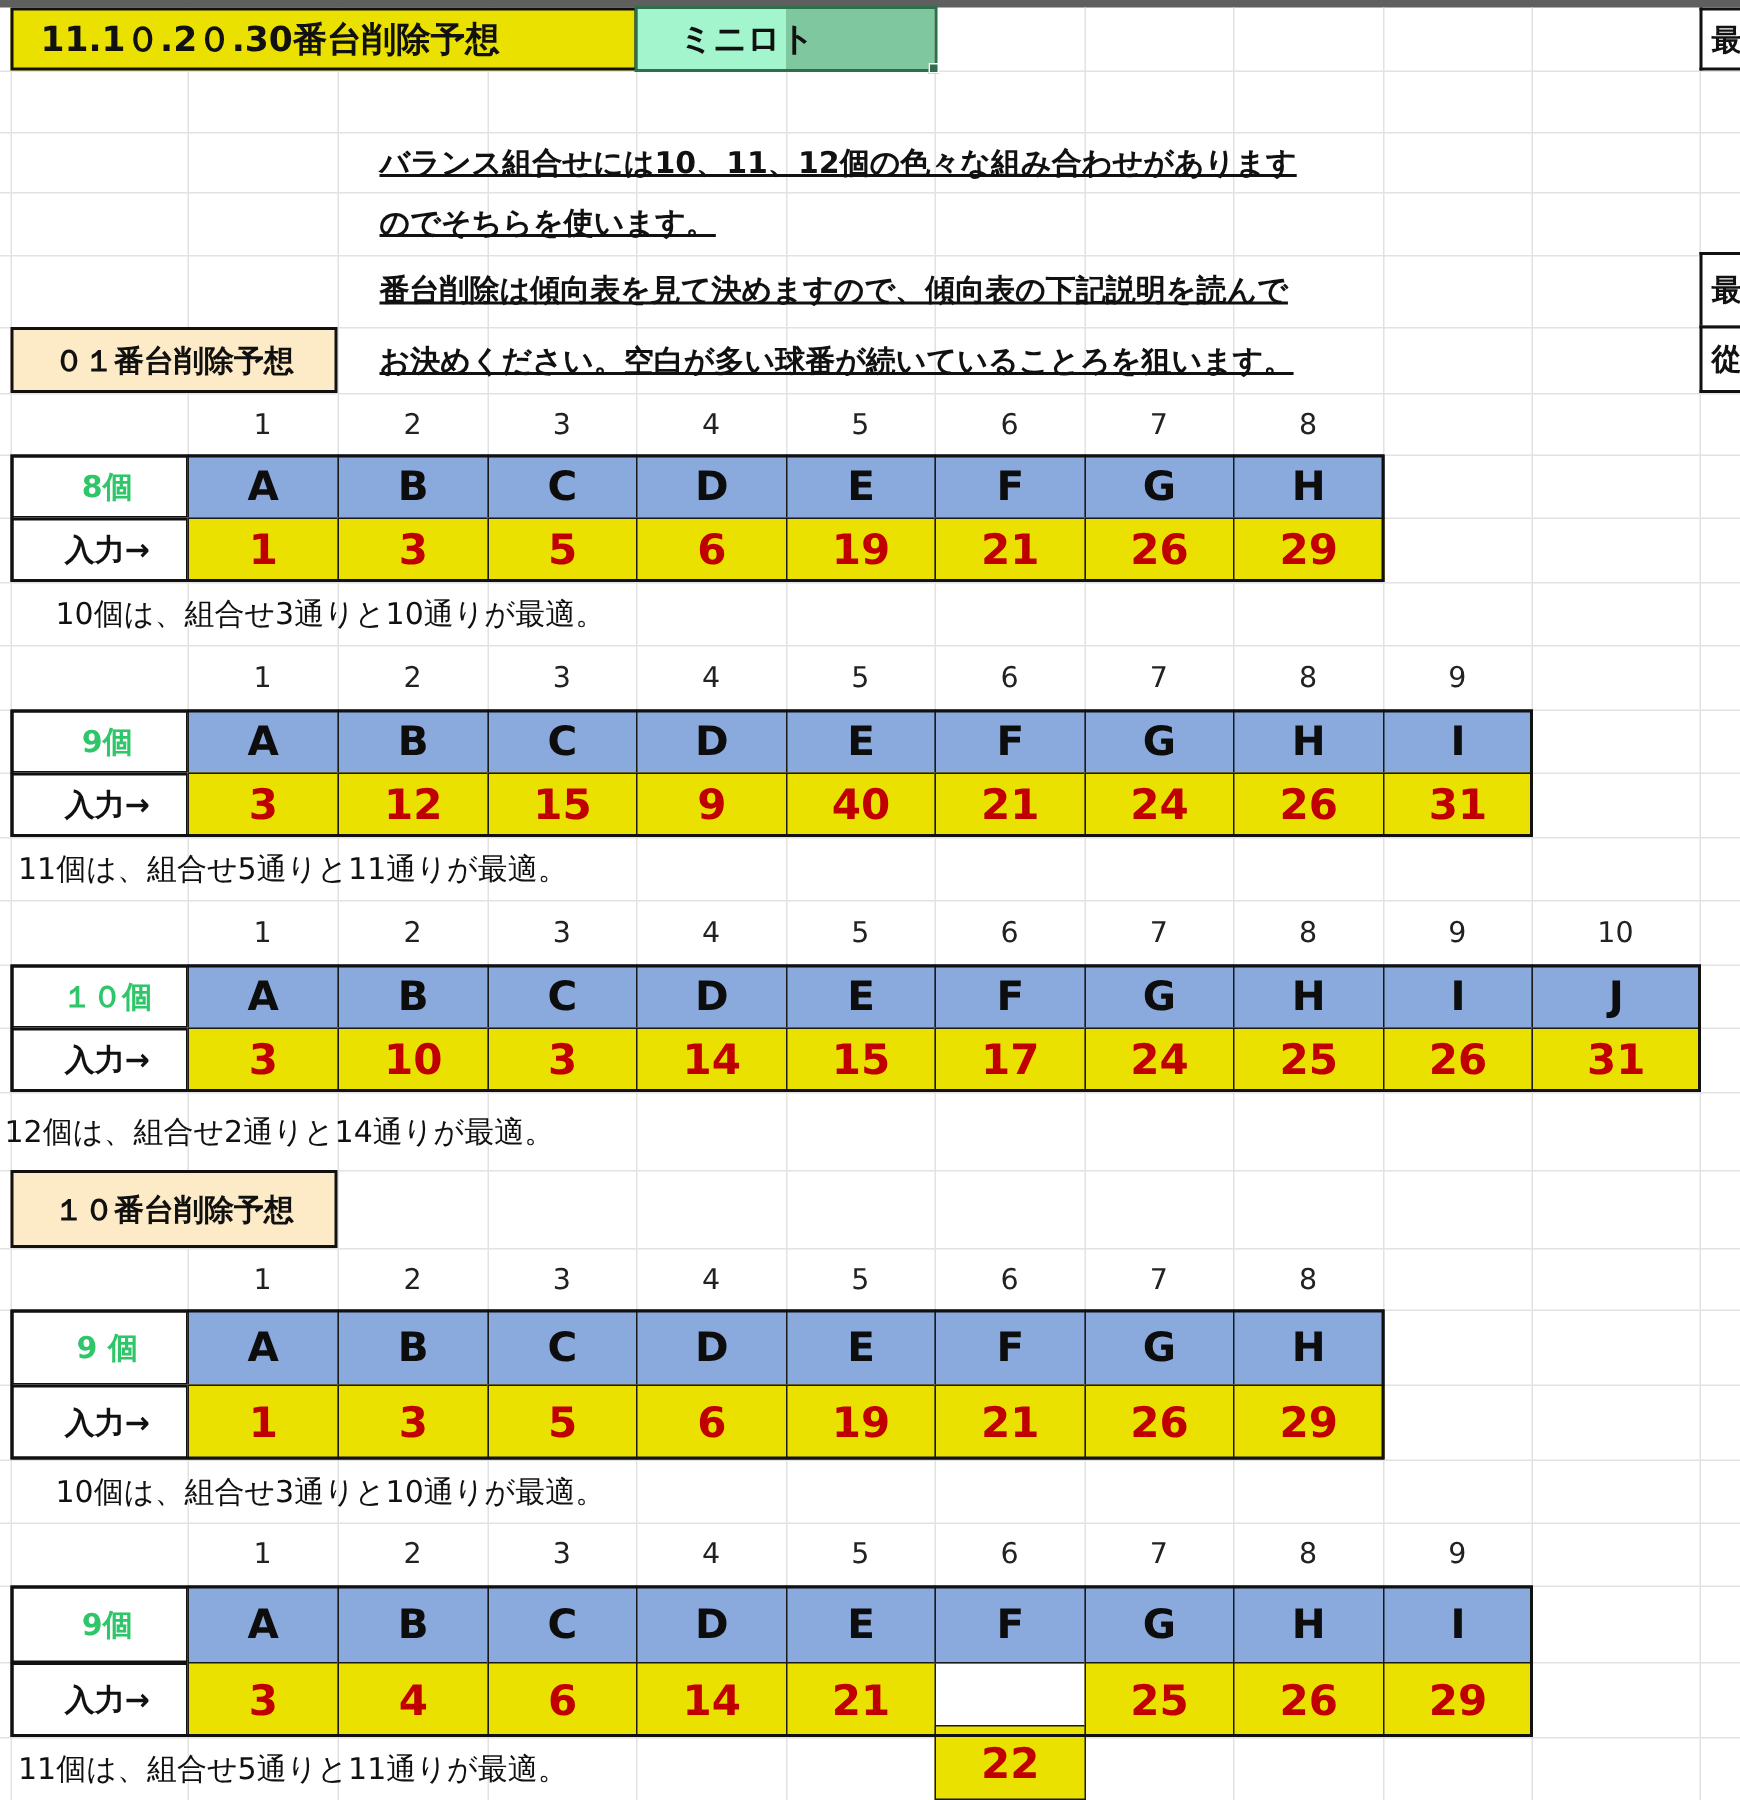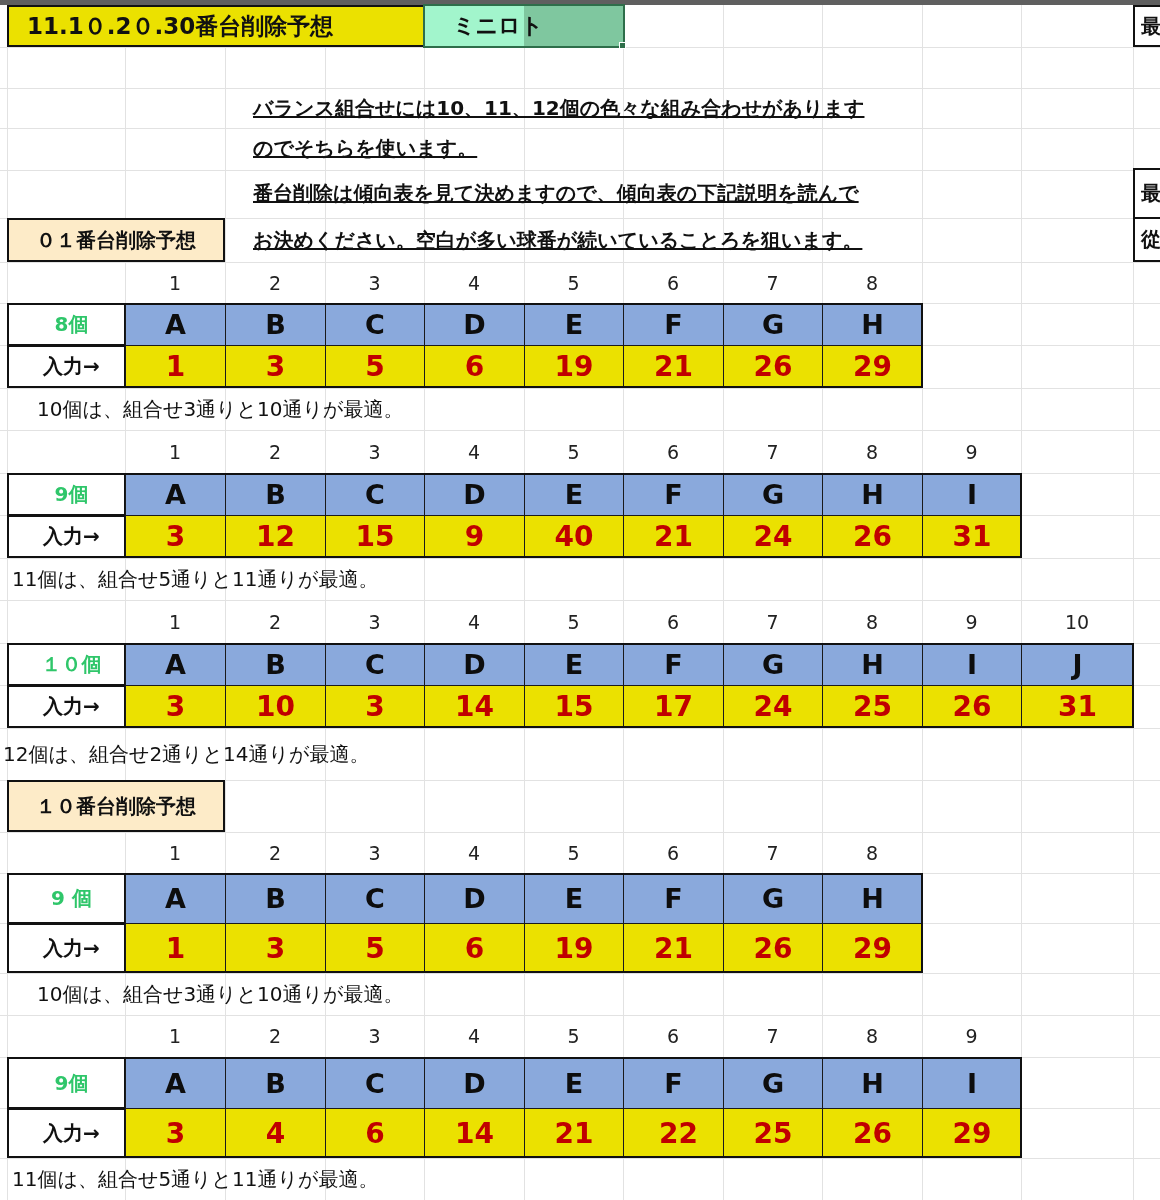--- a/index.html
+++ b/index.html
@@ -236,21 +236,21 @@
     <div class="cell value" style="left:125px;top:1108px;width:101px;height:50px;">3</div>
     <div class="cell letter" style="left:225px;top:1057px;width:101px;height:52px;">B</div>
     <div class="cell value" style="left:225px;top:1108px;width:101px;height:50px;">4</div>
     <div class="cell letter" style="left:325px;top:1057px;width:100px;height:52px;">C</div>
     <div class="cell value" style="left:325px;top:1108px;width:100px;height:50px;">6</div>
     <div class="cell letter" style="left:424px;top:1057px;width:101px;height:52px;">D</div>
     <div class="cell value" style="left:424px;top:1108px;width:101px;height:50px;">14</div>
     <div class="cell letter" style="left:524px;top:1057px;width:100px;height:52px;">E</div>
     <div class="cell value" style="left:524px;top:1108px;width:100px;height:50px;">21</div>
     <div class="cell letter" style="left:623px;top:1057px;width:101px;height:52px;">F</div>
-    <div class="cell value" style="left:623px;top:1108px;width:111px;height:50px;">22</div>
+    <div class="cell value" style="left:623px;top:1150px;width:101px;height:50px;">22</div>
     <div class="cell letter" style="left:723px;top:1057px;width:100px;height:52px;">G</div>
     <div class="cell value" style="left:723px;top:1108px;width:100px;height:50px;">25</div>
     <div class="cell letter" style="left:822px;top:1057px;width:101px;height:52px;">H</div>
     <div class="cell value" style="left:822px;top:1108px;width:101px;height:50px;">26</div>
     <div class="cell letter" style="left:922px;top:1057px;width:100px;height:52px;">I</div>
     <div class="cell value" style="left:922px;top:1108px;width:100px;height:50px;">29</div>
     <div class="table-frame" style="left:7px;top:1057px;width:1015px;height:101px;"></div>
     <div class="note" style="left:12px;top:1158px;height:42px;">11個は、組合せ5通りと11通りが最適。</div>
   </div>
 

